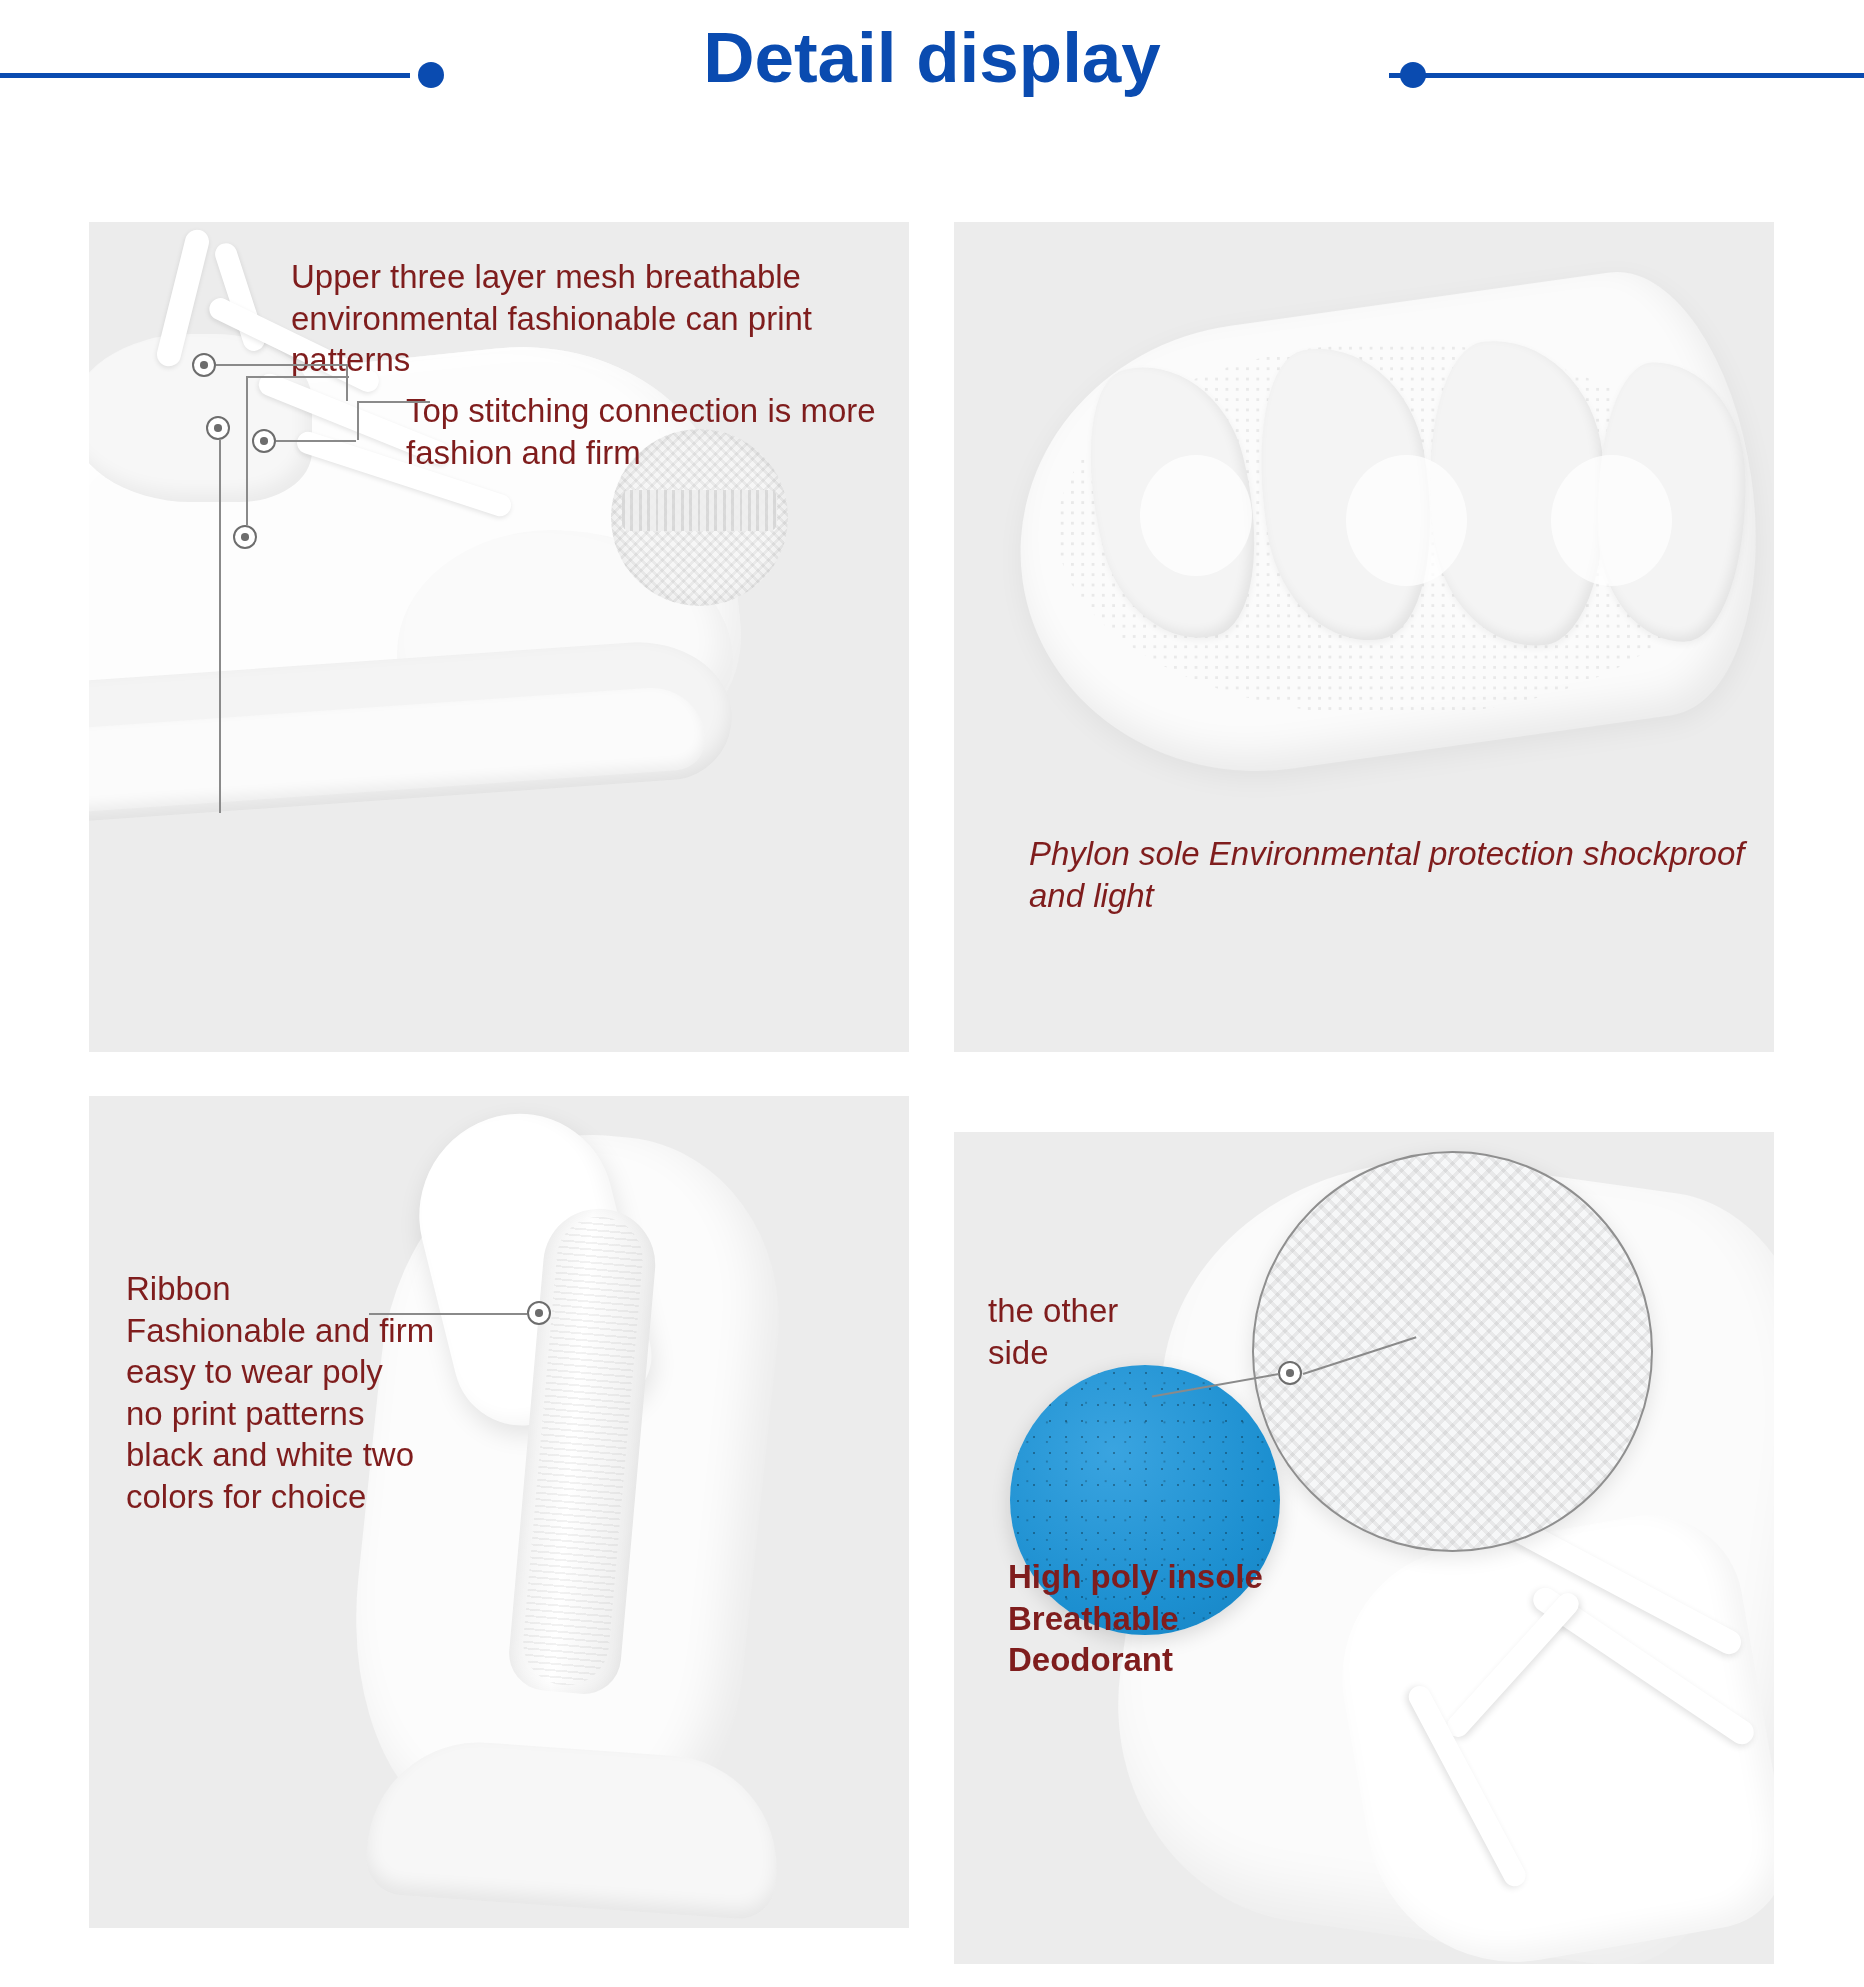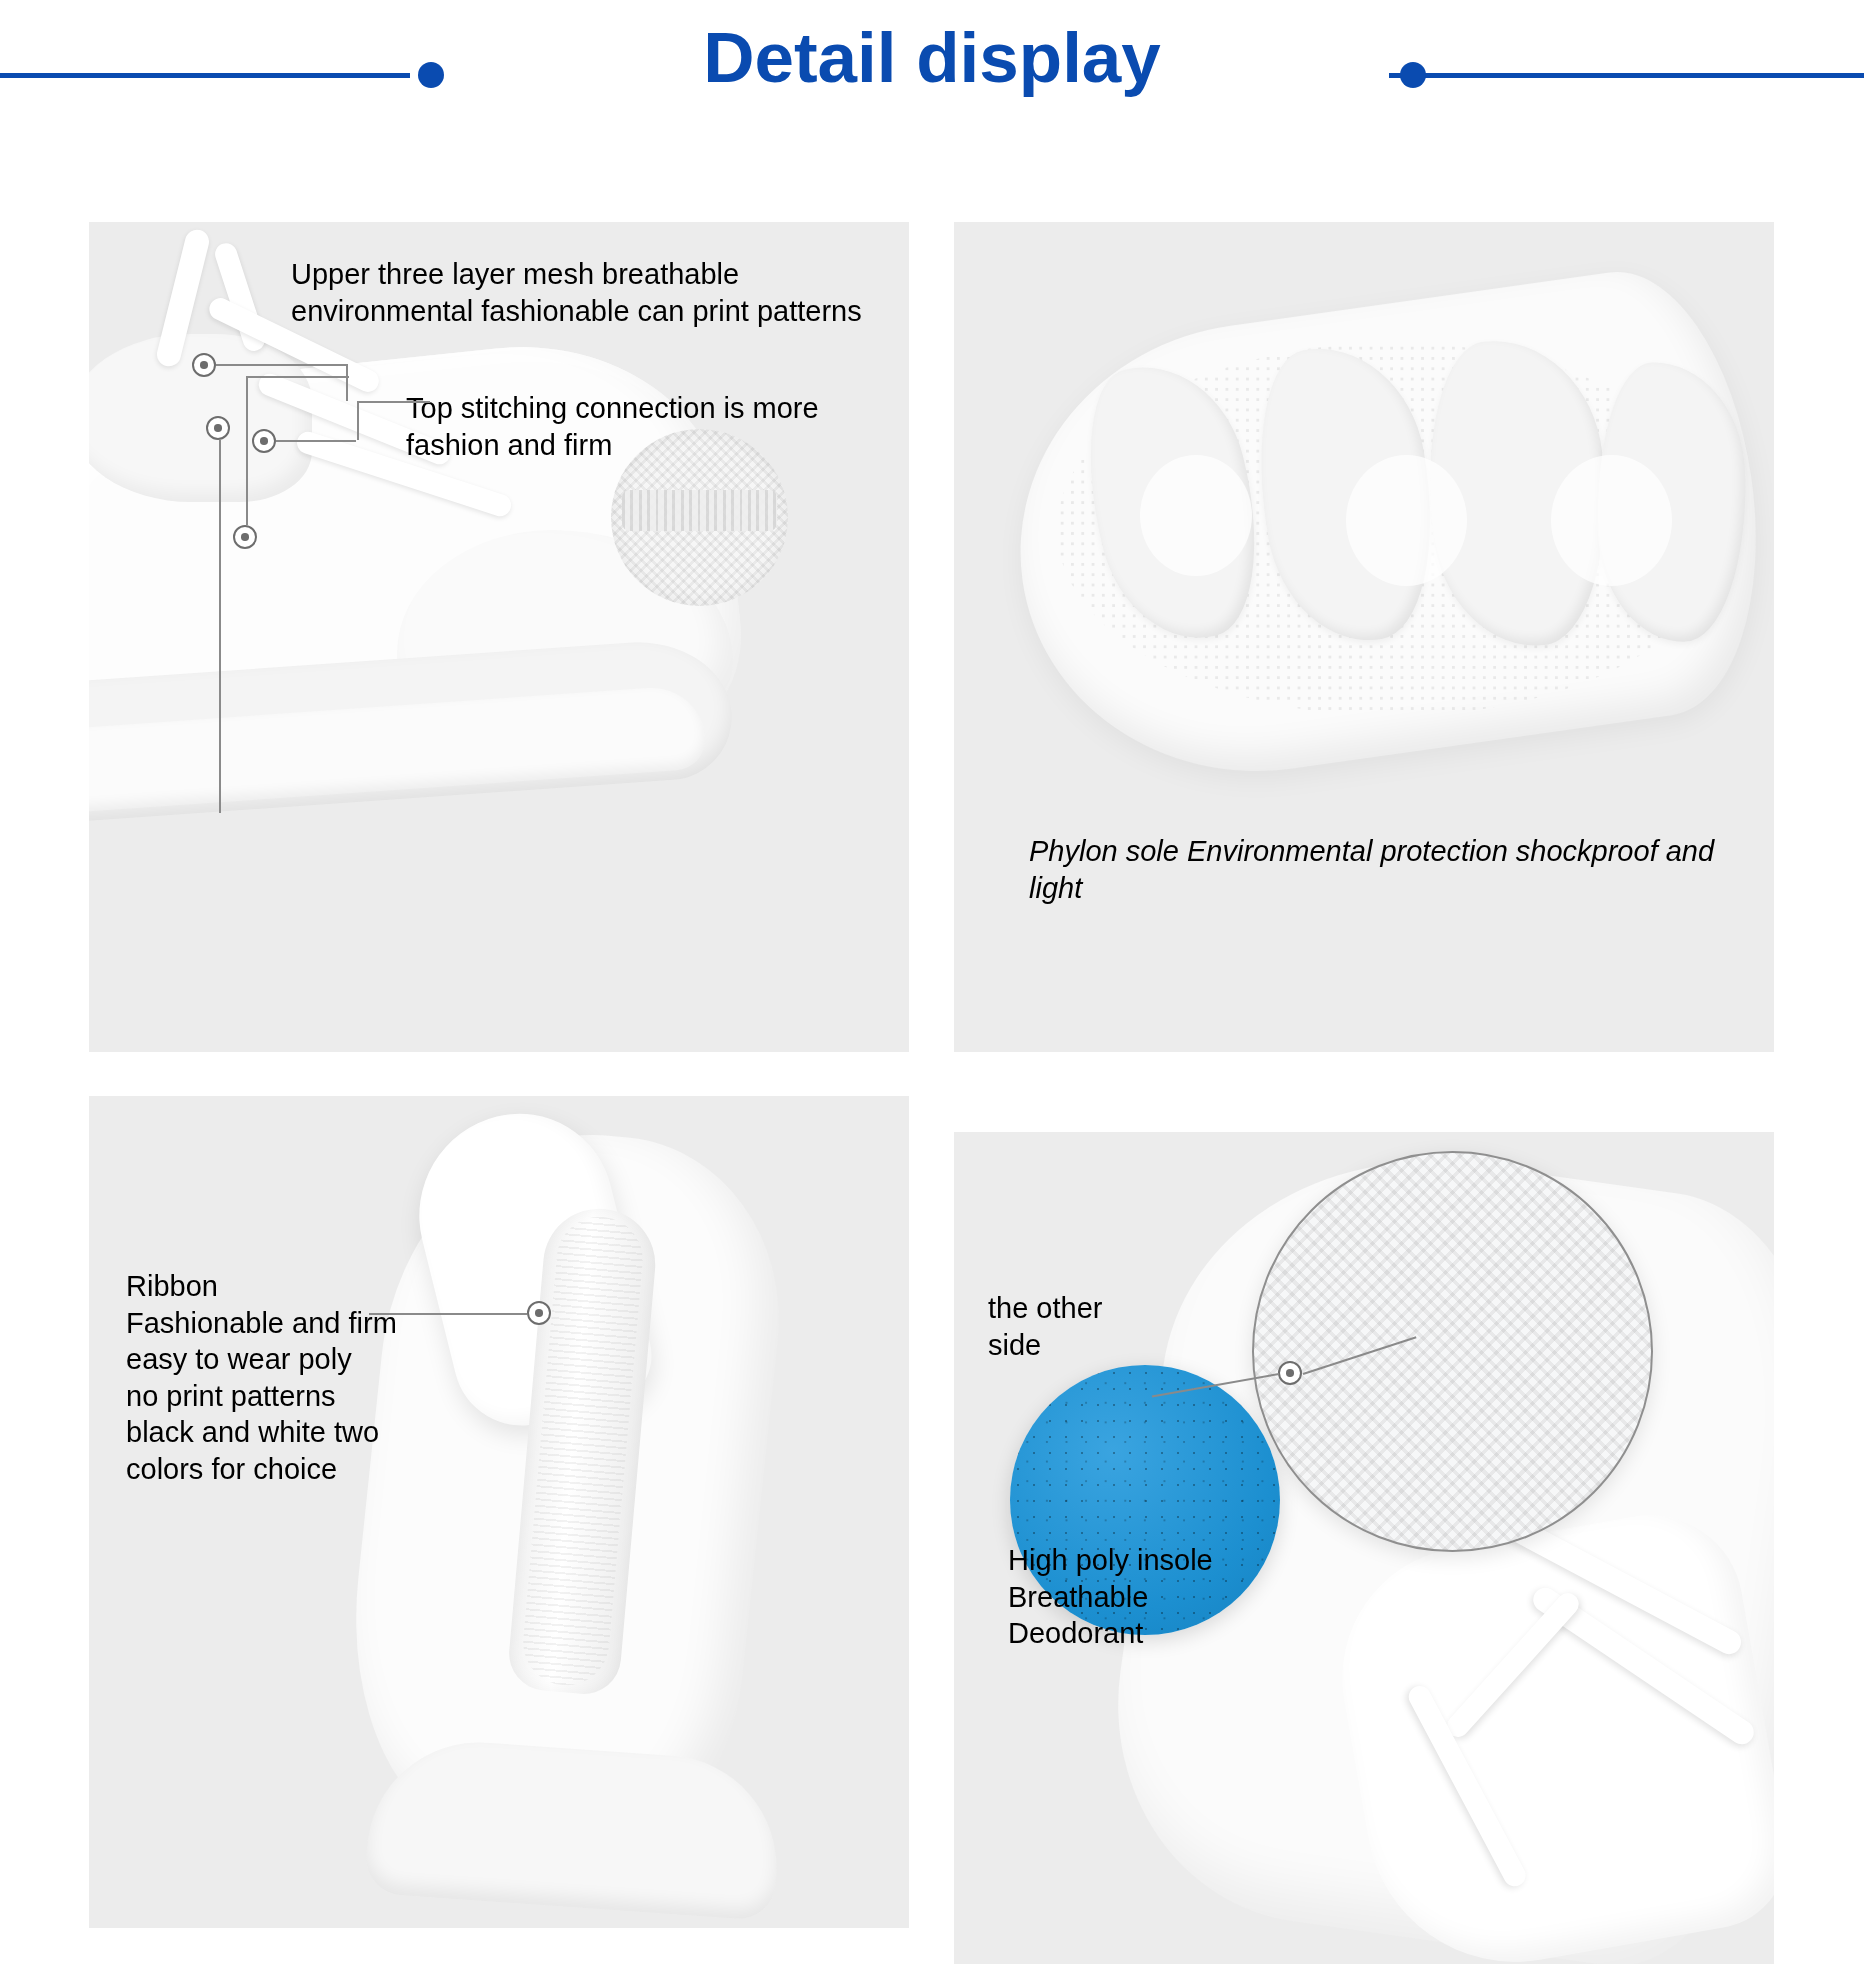--- a/index.html
+++ b/index.html
@@ -61,41 +61,41 @@
     background: #ececec;
     overflow: hidden;
   }
   .p-tl { left: 0;    top: 0;    width: 820px; height: 830px; }
   .p-tr { left: 865px;top: 0;    width: 820px; height: 830px; }
   .p-bl { left: 0;    top: 874px;width: 820px; height: 832px; }
   .p-br { left: 865px;top: 874px;width: 820px; height: 832px; margin-top: 36px; }
 
   .cap {
     position: absolute;
-    font-size: 29px;
+    font-size: 33px;
     line-height: 1.26;
-    color: #000000;
+    color: #7f1d1d;
     white-space: pre-line;
     font-family: "Liberation Sans", sans-serif;
   }
 
   
   .cap-upper { left: 202px; top: 34px; width: 606px; }
   .cap-stitch { left: 317px; top: 168px; width: 485px; }
   .cap-ribbon1 { left: 26px; top: 609px; width: 597px; }
 
   
   .cap-phylon { left: 75px; top: 611px; width: 736px; font-style: italic; }
 
   
   .cap-ribbon2 { left: 37px; top: 172px; width: 447px; }
 
   
   .cap-other { left: 34px; top: 158px; width: 214px; }
-  .cap-insole { left: 54px; top: 410px; width: 373px; }
+  .cap-insole { left: 54px; top: 424px; width: 373px; font-weight: bold; }
 
   
   .art { position: absolute; inset: 0; }
   .soft { position: absolute; border-radius: 50%; }
 
   
   .sh1-body {
     position: absolute;
     left: -65px; top: 140px;
     width: 708px; height: 401px;

